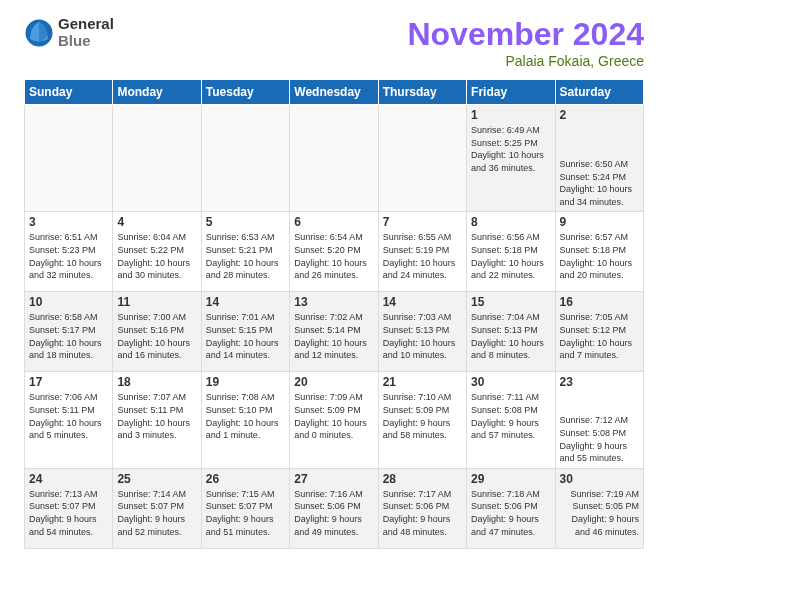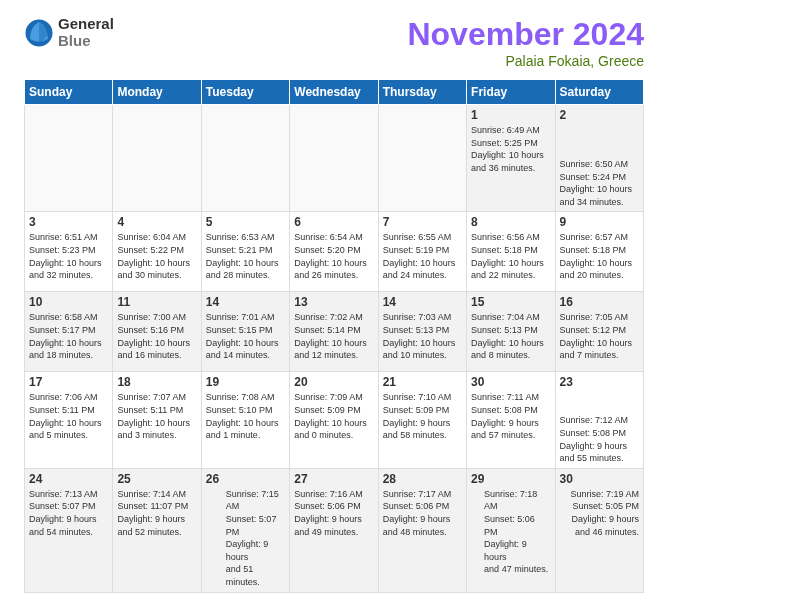--- a/index.html
+++ b/index.html
@@ -312,48 +312,48 @@
           <td class="shade">
             <span class="day-num">24</span>
             <div class="day-info" style="white-space: pre-line;">Sunrise: 7:13 AM
 Sunset: 5:07 PM
 Daylight: 9 hours
 and 54 minutes.</div>
           </td>
           <td class="shade">
             <span class="day-num">25</span>
             <div class="day-info" style="white-space: pre-line;">Sunrise: 7:14 AM
-Sunset: 11:07 PM
+Sunset: 5:07 PM
 Daylight: 9 hours
 and 52 minutes.</div>
           </td>
           <td class="shade">
             <span class="day-num">26</span>
-            <div class="day-info" style="white-space: pre-line; margin-left: 20px;">Sunrise: 7:15 AM
+            <div class="day-info" style="white-space: pre-line;">Sunrise: 7:15 AM
 Sunset: 5:07 PM
 Daylight: 9 hours
 and 51 minutes.</div>
           </td>
           <td class="shade">
             <span class="day-num">27</span>
             <div class="day-info" style="white-space: pre-line;">Sunrise: 7:16 AM
 Sunset: 5:06 PM
 Daylight: 9 hours
 and 49 minutes.</div>
           </td>
           <td class="shade">
             <span class="day-num">28</span>
             <div class="day-info" style="white-space: pre-line;">Sunrise: 7:17 AM
 Sunset: 5:06 PM
 Daylight: 9 hours
 and 48 minutes.</div>
           </td>
           <td class="shade">
             <span class="day-num">29</span>
-            <div class="day-info" style="white-space: pre-line; margin-left: 13px;">Sunrise: 7:18 AM
+            <div class="day-info" style="white-space: pre-line;">Sunrise: 7:18 AM
 Sunset: 5:06 PM
 Daylight: 9 hours
 and 47 minutes.</div>
           </td>
           <td class="shade">
             <span class="day-num">30</span>
             <div class="day-info" style="white-space: pre-line; text-align: right;">Sunrise: 7:19 AM
 Sunset: 5:05 PM
 Daylight: 9 hours
 and 46 minutes.</div>

